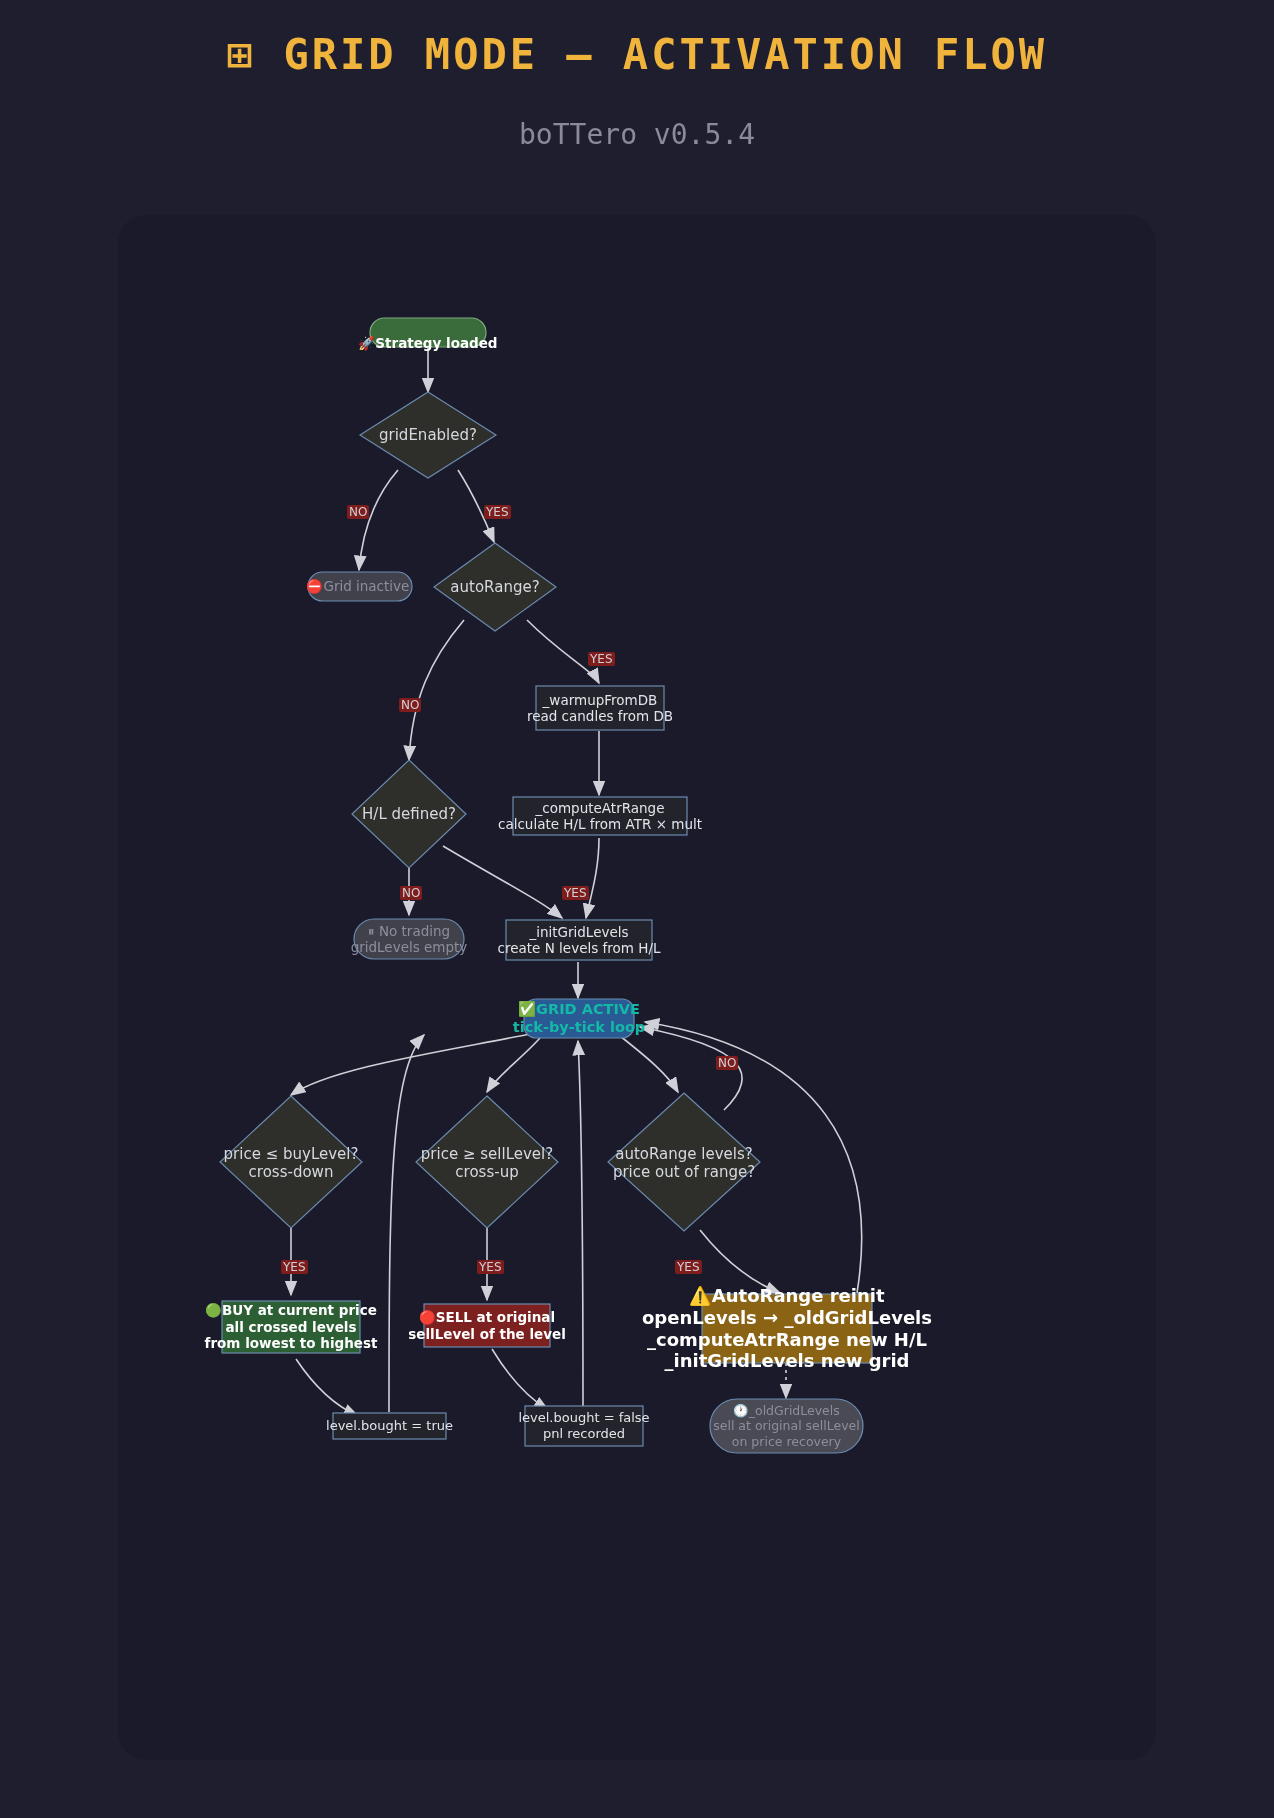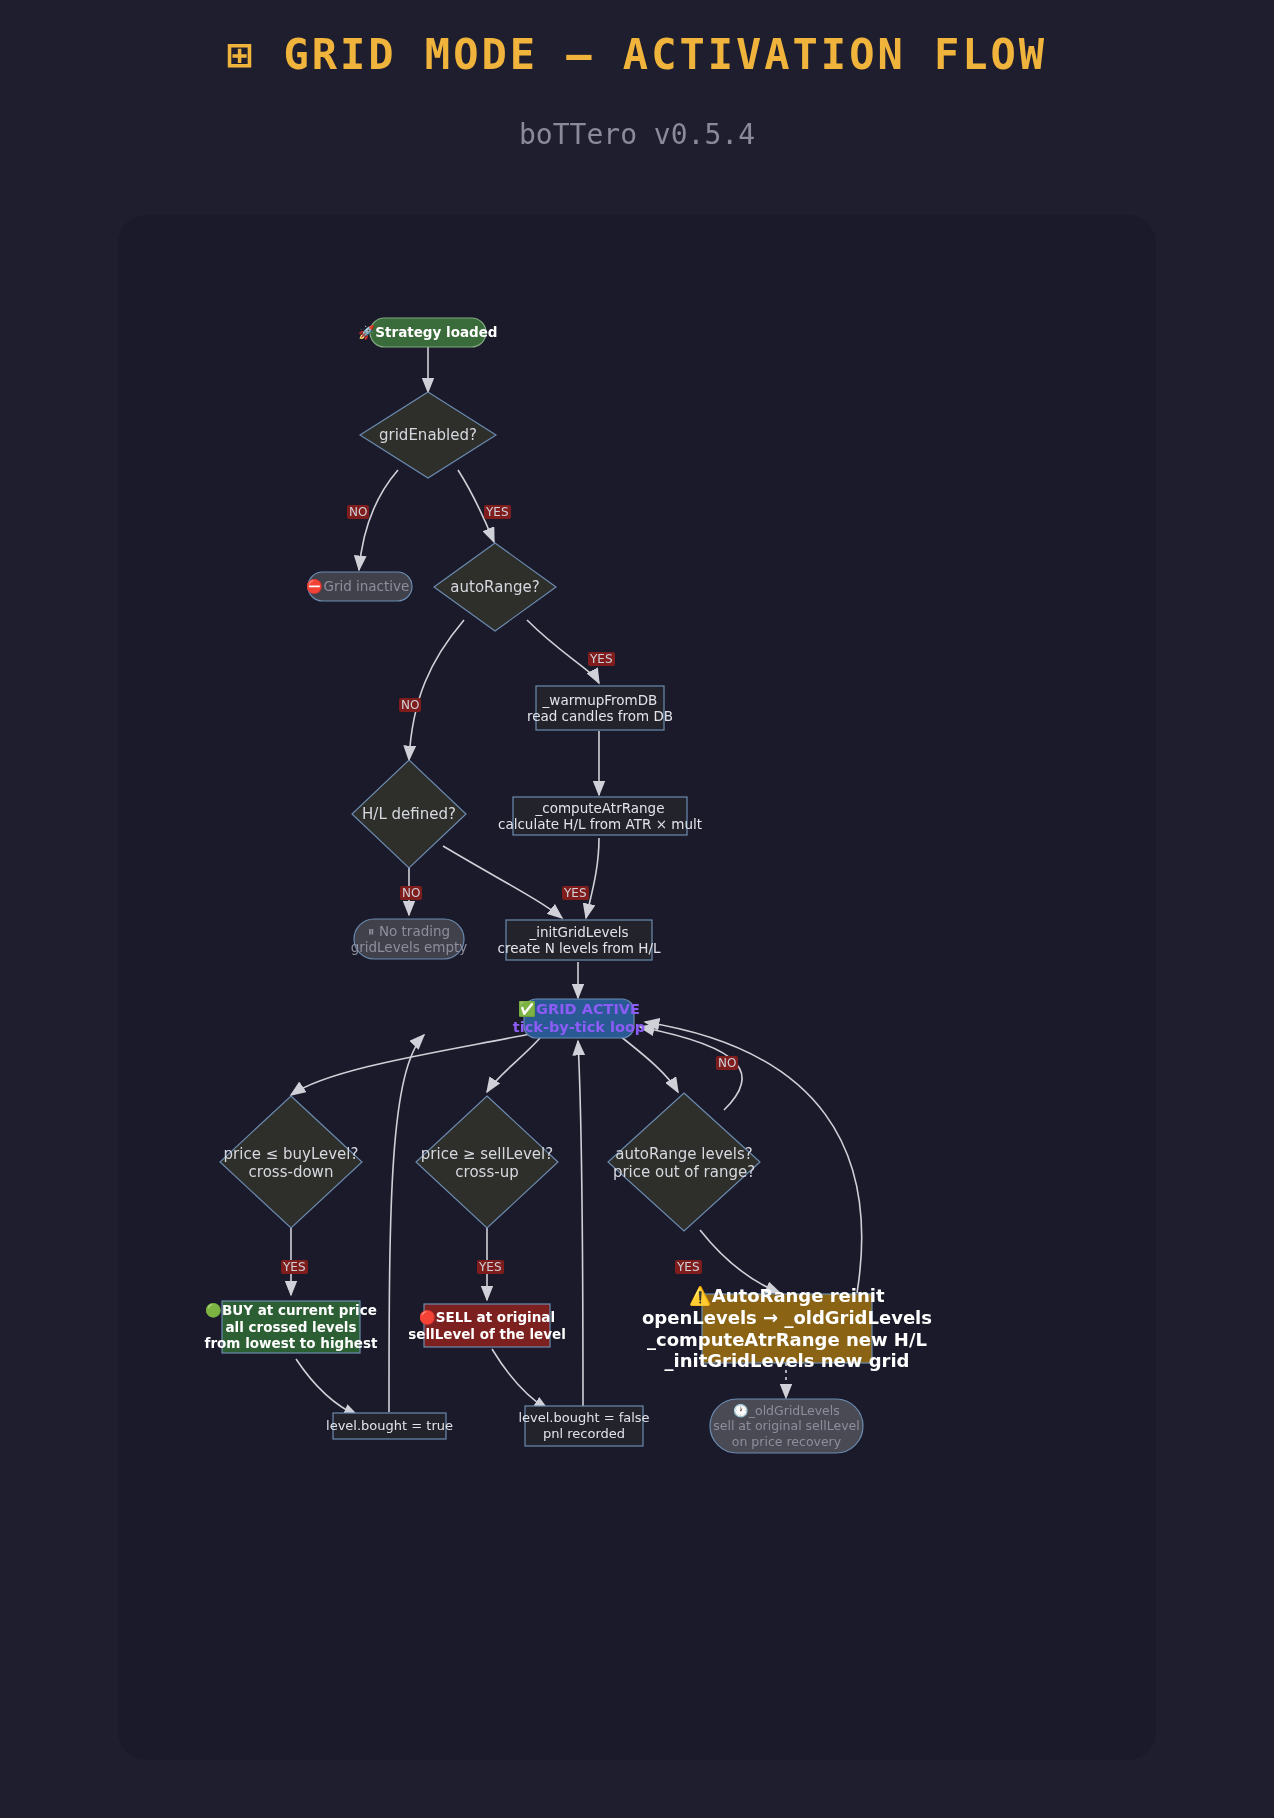--- a/index.html
+++ b/index.html
@@ -38,23 +38,23 @@
     display:flex;flex-direction:column;
     align-items:center;justify-content:center;
     text-align:center;
     pointer-events:none;
     line-height:1.22;
   }
   .nodeLbl span{display:block;white-space:nowrap;}
 
   .t-dec{font-size:15px;color:#d7d9e0;}
   .t-proc{font-size:13.5px;color:#e2e4ea;}
-  .t-start{font-size:13.5px;color:#ffffff;font-weight:bold;}
+  .t-start{font-size:13.5px;color:#ffffff;font-weight:bold;margin-top:11px;}
   .t-muted{font-size:13.5px;color:#8d8d9c;}
-  .t-active{font-size:14.5px;color:#8b5cf6;font-weight:bold;}
+  .t-active{font-size:14.5px;color:#14b8a6;font-weight:bold;}
   .t-white{font-size:13.5px;color:#ffffff;font-weight:bold;}
   .t-small{font-size:13px;color:#e2e4ea;}
 
   .edgeLbl{
     position:absolute;
     font-size:12px;color:#cfd1d8;
     background:#7f1d1d;
     padding:0 2px;border-radius:2px;
     white-space:nowrap;
   }

